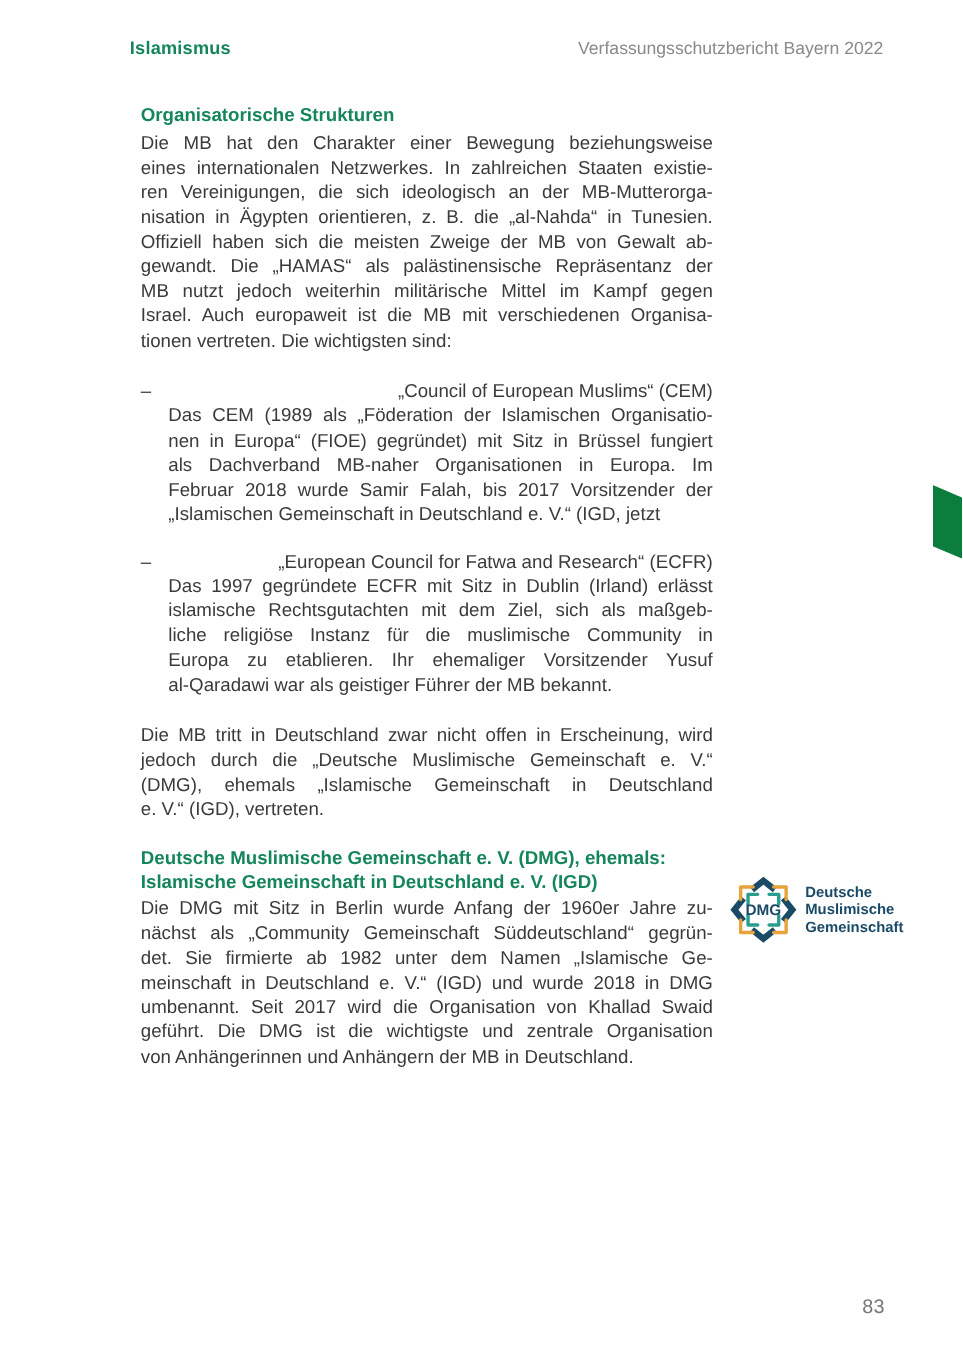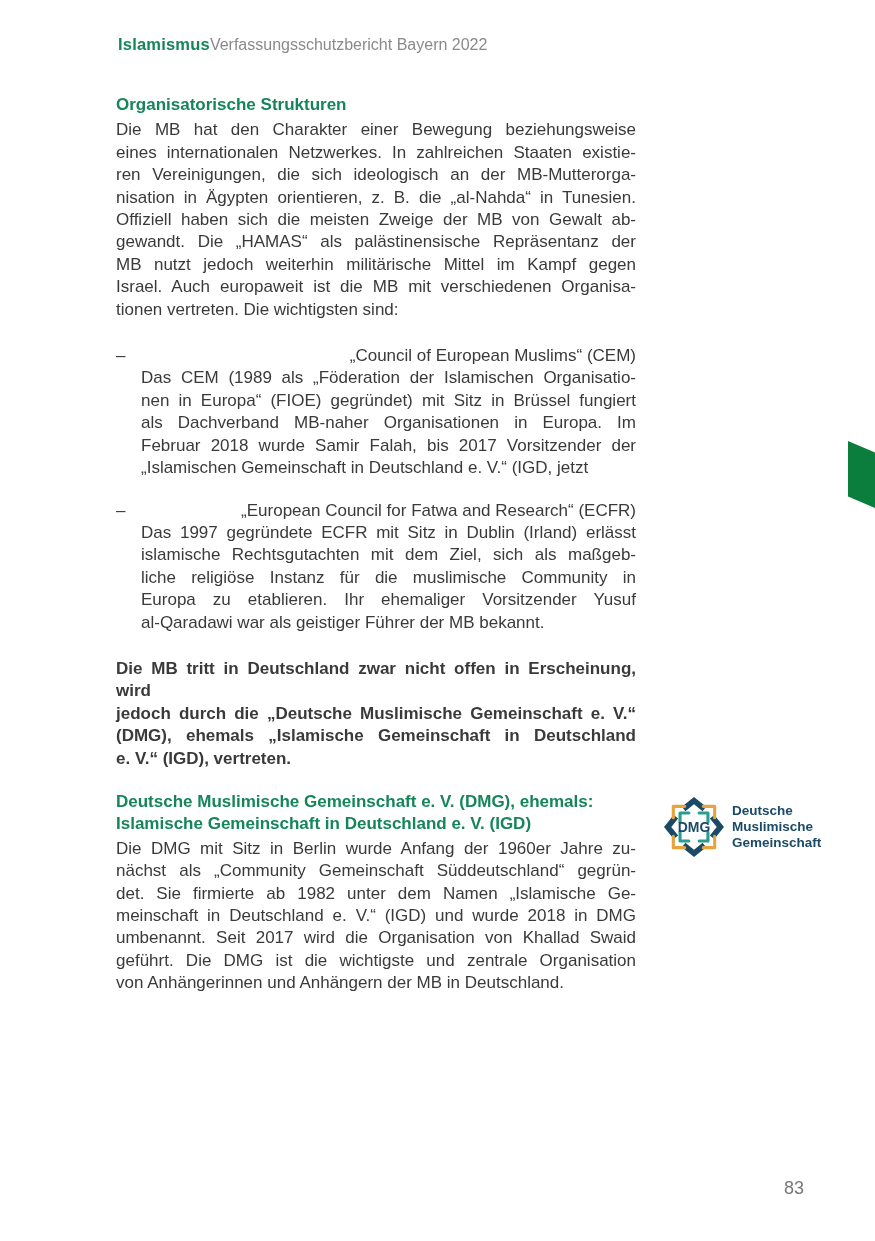--- a/index.html
+++ b/index.html
@@ -6,26 +6,26 @@
     --green:#15855A; --tab-green:#0B7D3C; --text:#3A3A3A; --gray:#8A8A8A;
     --navy:#1B4A66; --teal:#2A9D8F; --orange:#E8A33D;
   }
   *{margin:0;padding:0;box-sizing:border-box;}
   html,body{background:#fff;}
   body{font-family:"Liberation Sans",sans-serif;color:var(--text);}
   .page{position:relative;width:875px;height:1241px;background:#fff;overflow:hidden;}
 
   
   .hdr{position:absolute;left:118px;right:72px;top:35px;display:flex;
-       align-items:baseline;}
+       justify-content:space-between;align-items:baseline;}
   .hdr-section{font-size:16.5px;font-weight:bold;color:var(--green);letter-spacing:.2px;}
   .hdr-report{font-size:16px;color:var(--gray);}
 
   
-  .content{position:absolute;left:116px;top:94px;width:520px;font-size:17px;line-height:22.4px;}
+  .content{position:absolute;left:128px;top:94px;width:520px;font-size:17px;line-height:22.4px;}
   .h-green{font-size:17px;line-height:22.4px;font-weight:bold;color:var(--green);margin:0 0 3px 0;}
   .para{margin:0;}
   .para .tline{text-align:justify;text-align-last:justify;}
   .para .tline:last-child{text-align-last:left;}
   .mb-line{margin-bottom:24px;}
   .list-item{display:flex;margin-bottom:20px;}
   .list-item .dash{width:25px;flex:0 0 25px;}
   .li-body{flex:1;}
   .li-title{text-align:right;}
   .gap-b21{margin-bottom:21px;}
@@ -96,21 +96,21 @@
               <div class="tline">Das 1997 gegründete ECFR mit Sitz in Dublin (Irland) erlässt</div>
               <div class="tline">islamische Rechtsgutachten mit dem Ziel, sich als maßgeb-</div>
               <div class="tline">liche religiöse Instanz für die muslimische Community in</div>
               <div class="tline">Europa zu etablieren. Ihr ehemaliger Vorsitzender Yusuf</div>
               <div class="tline">al-Qaradawi war als geistiger Führer der MB bekannt.</div>
             </div>
         </div>
       </div>
     </div>
 
-    <div class="para gap-b21" style="margin-top:24px;font-weight:bold;">
+    <div class="para gap-b21" style="margin-top:24px;">
         <div class="tline">Die MB tritt in Deutschland zwar nicht offen in Erscheinung, wird</div>
         <div class="tline">jedoch durch die „Deutsche Muslimische Gemeinschaft e. V.“</div>
         <div class="tline">(DMG), ehemals „Islamische Gemeinschaft in Deutschland</div>
         <div class="tline">e. V.“ (IGD), vertreten.</div>
       </div>
 
     <div class="h-green h2-block">
       <div>Deutsche Muslimische Gemeinschaft e. V. (DMG), ehemals:</div>
       <div>Islamische Gemeinschaft in Deutschland e. V. (IGD)</div>
     </div>

